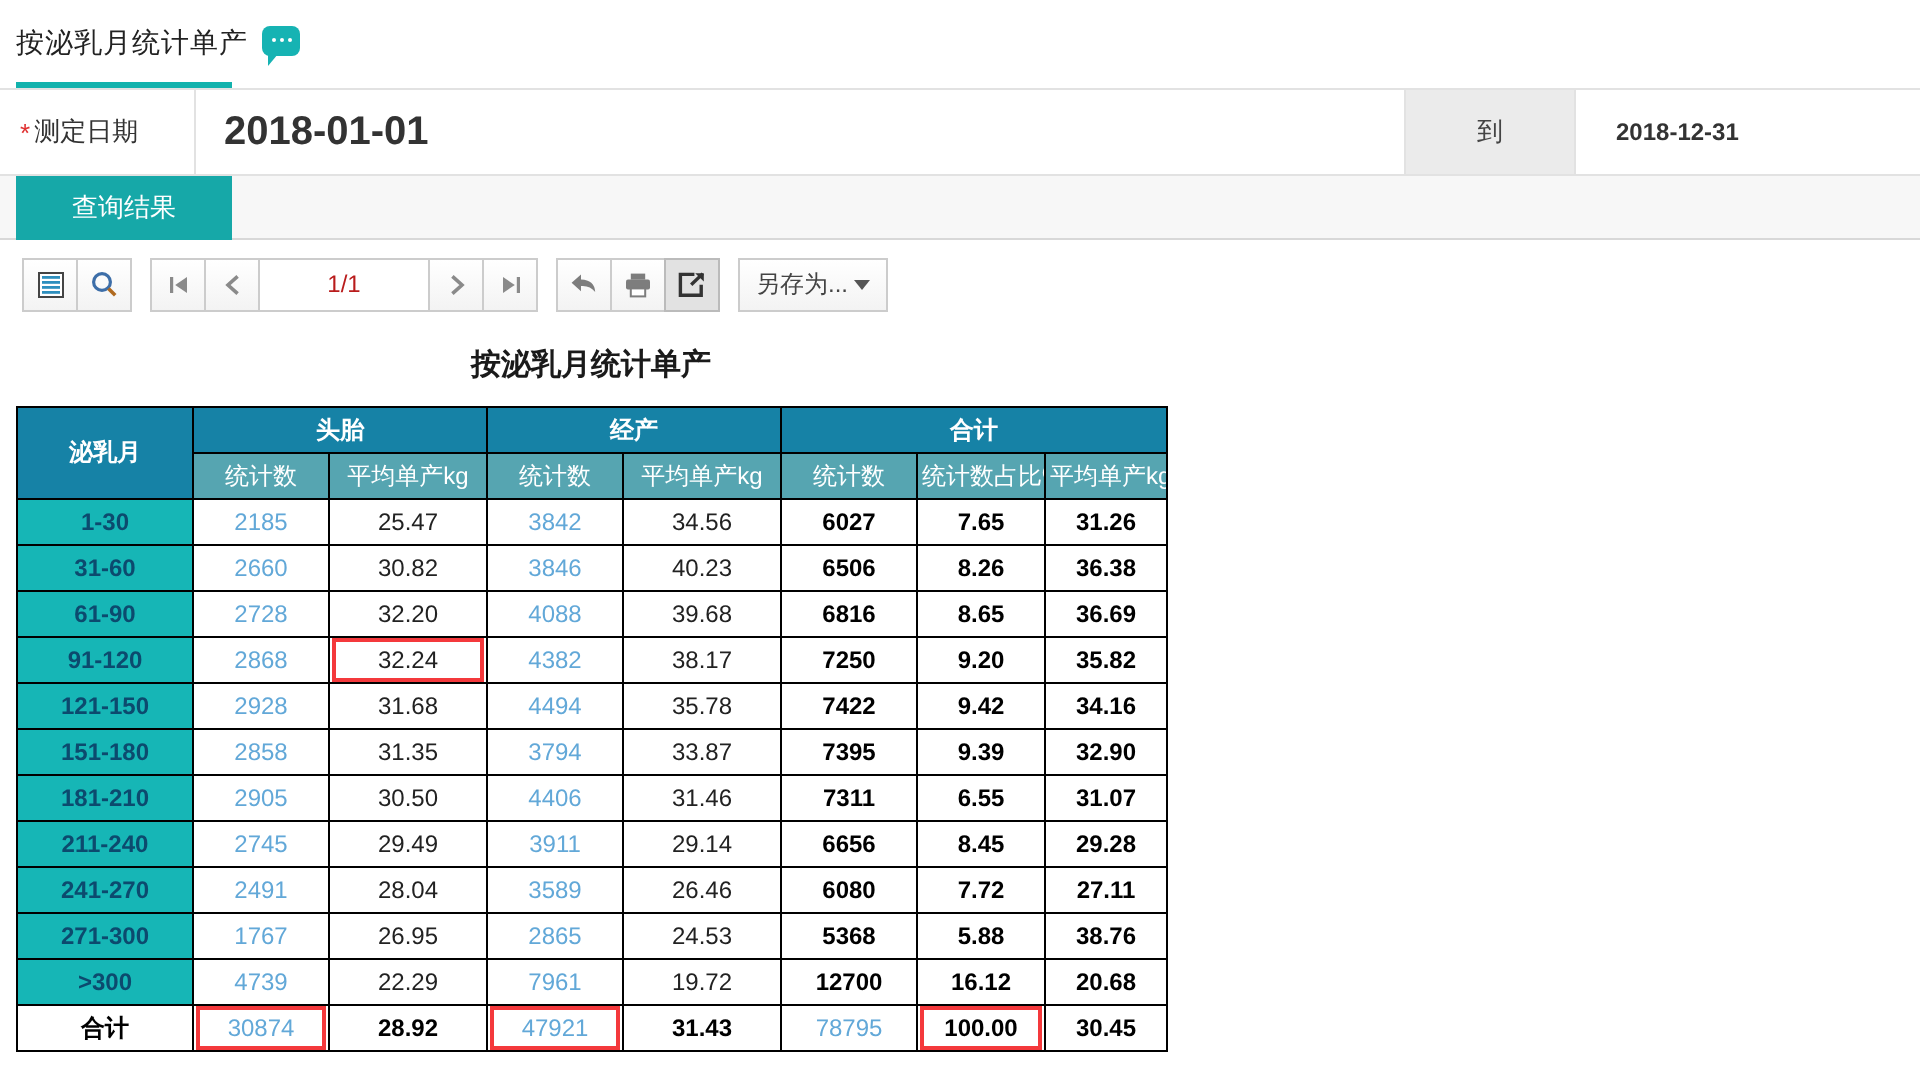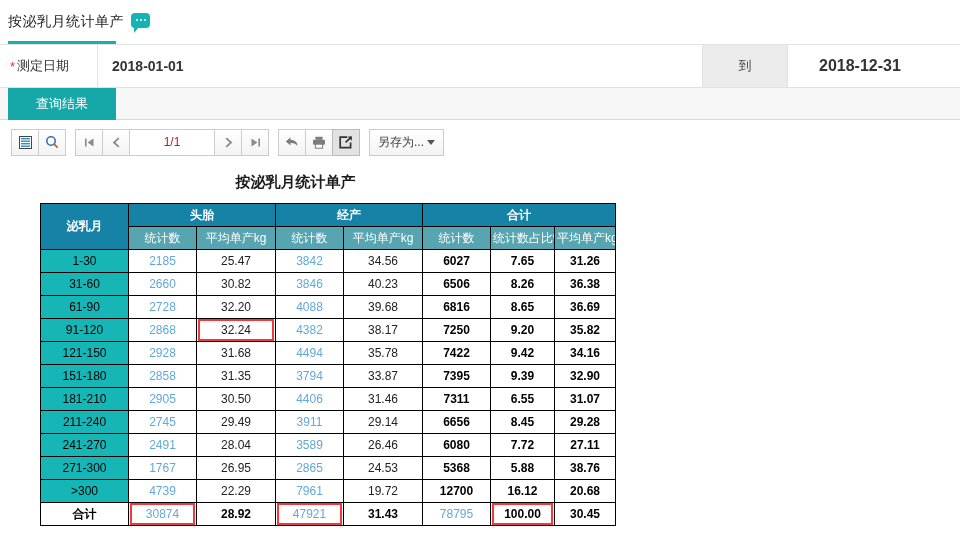--- a/index.html
+++ b/index.html
@@ -89,21 +89,21 @@
     color: #333333;
     border-right: 1px solid #e2e2e2;
   }
   .req-star { color: #e03232; margin-right: 2px; font-size: 13px; }
   .filter-input {
     flex: 1 1 auto;
     border: none;
     outline: none;
     background: #ffffff;
     font-family: "Liberation Sans", "DejaVu Sans", sans-serif;
-    font-size: 14px;
+    font-size: 20px;
     font-weight: bold;
     color: #333333;
     padding-left: 14px;
     border-right: 1px solid #e2e2e2;
   }
   .filter-sep {
     width: 85px;
     background: #ebebeb;
     display: flex;
     align-items: center;
@@ -111,24 +111,24 @@
     font-size: 13px;
     color: #444444;
     border-right: 1px solid #e2e2e2;
   }
   .filter-input2 {
     width: 172px;
     border: none;
     outline: none;
     background: #ffffff;
     font-family: "Liberation Sans", "DejaVu Sans", sans-serif;
-    font-size: 16px;
+    font-size: 12px;
     font-weight: bold;
     color: #333333;
-    padding-left: 31px;
+    padding-left: 20px;
   }
 
   
   .result-tabs {
     position: relative;
     height: 32px;
     background: #f7f7f7;
     border-bottom: 1px solid #d8d8d8;
   }
   .result-tab-active {
@@ -207,21 +207,20 @@
     text-align: center;
     font-size: 15px;
     font-weight: bold;
     color: #1a1a1a;
     margin: 9px 0 11px 0;
   }
   table.rpt {
     border-collapse: collapse;
     table-layout: fixed;
     width: 575px;
-    margin-left: 32px;
   }
   table.rpt td, table.rpt th {
     border: 1px solid #000000;
     height: 23px;
     font-size: 12px;
     text-align: center;
     padding: 0 2px;
     overflow: hidden;
     white-space: nowrap;
   }
@@ -234,22 +233,22 @@
   }
   th.hdr-sub {
     background: #56a5b1;
     color: #ffffff;
     font-weight: normal;
     font-size: 12px;
     border-color: #0f6a88;
   }
   td.rowhdr {
     background: #16b6b6;
-    color: #000000;
-    font-weight: normal;
+    color: #0c4a6e;
+    font-weight: bold;
     font-size: 12px;
   }
   td.num-link { color: #62a8d8; font-size: 12.5px; }
   td.num-plain { color: #222222; font-size: 12.5px; }
   td.num-bold { color: #000000; font-weight: bold; font-size: 12.5px; }
   tr.total td { background: #ffffff; }
   td.total-label { color: #000000; font-weight: bold; font-size: 13px; background: #ffffff; }
 
   
   td.hl { position: relative; }

